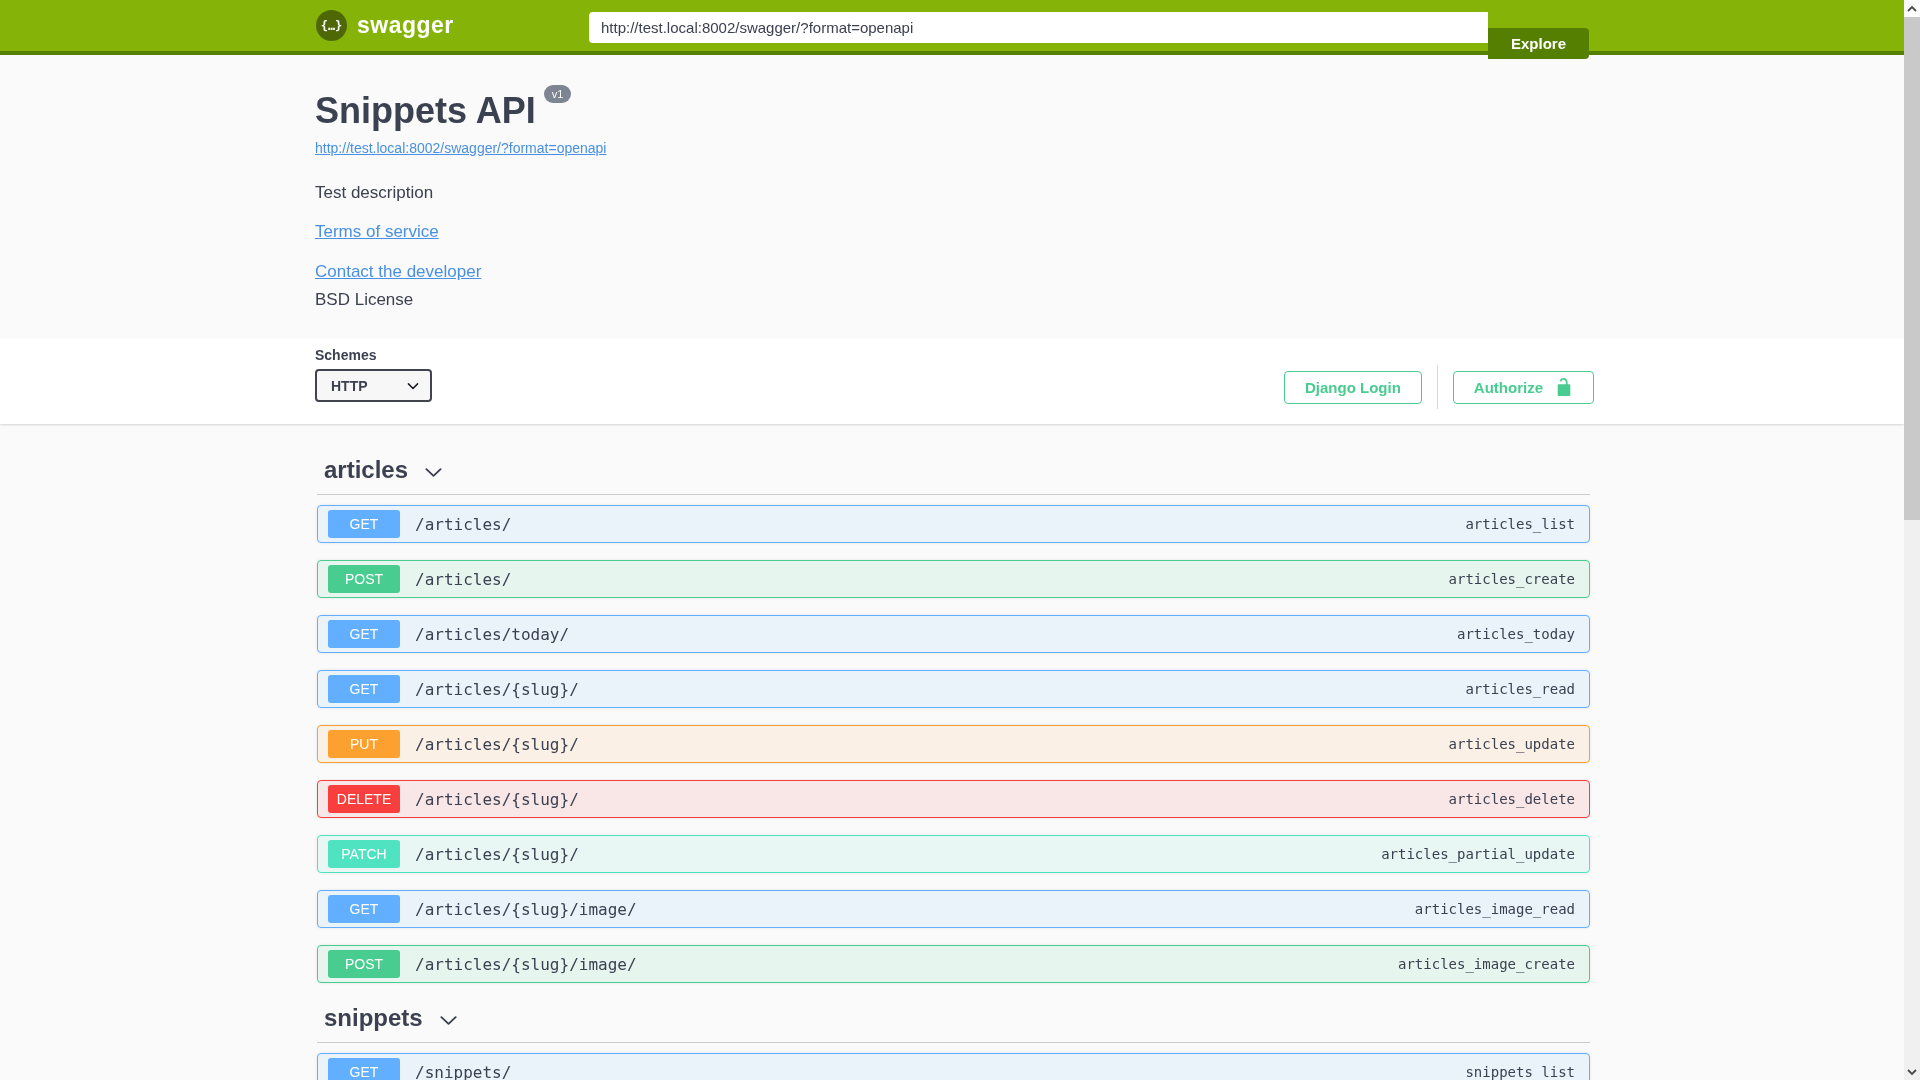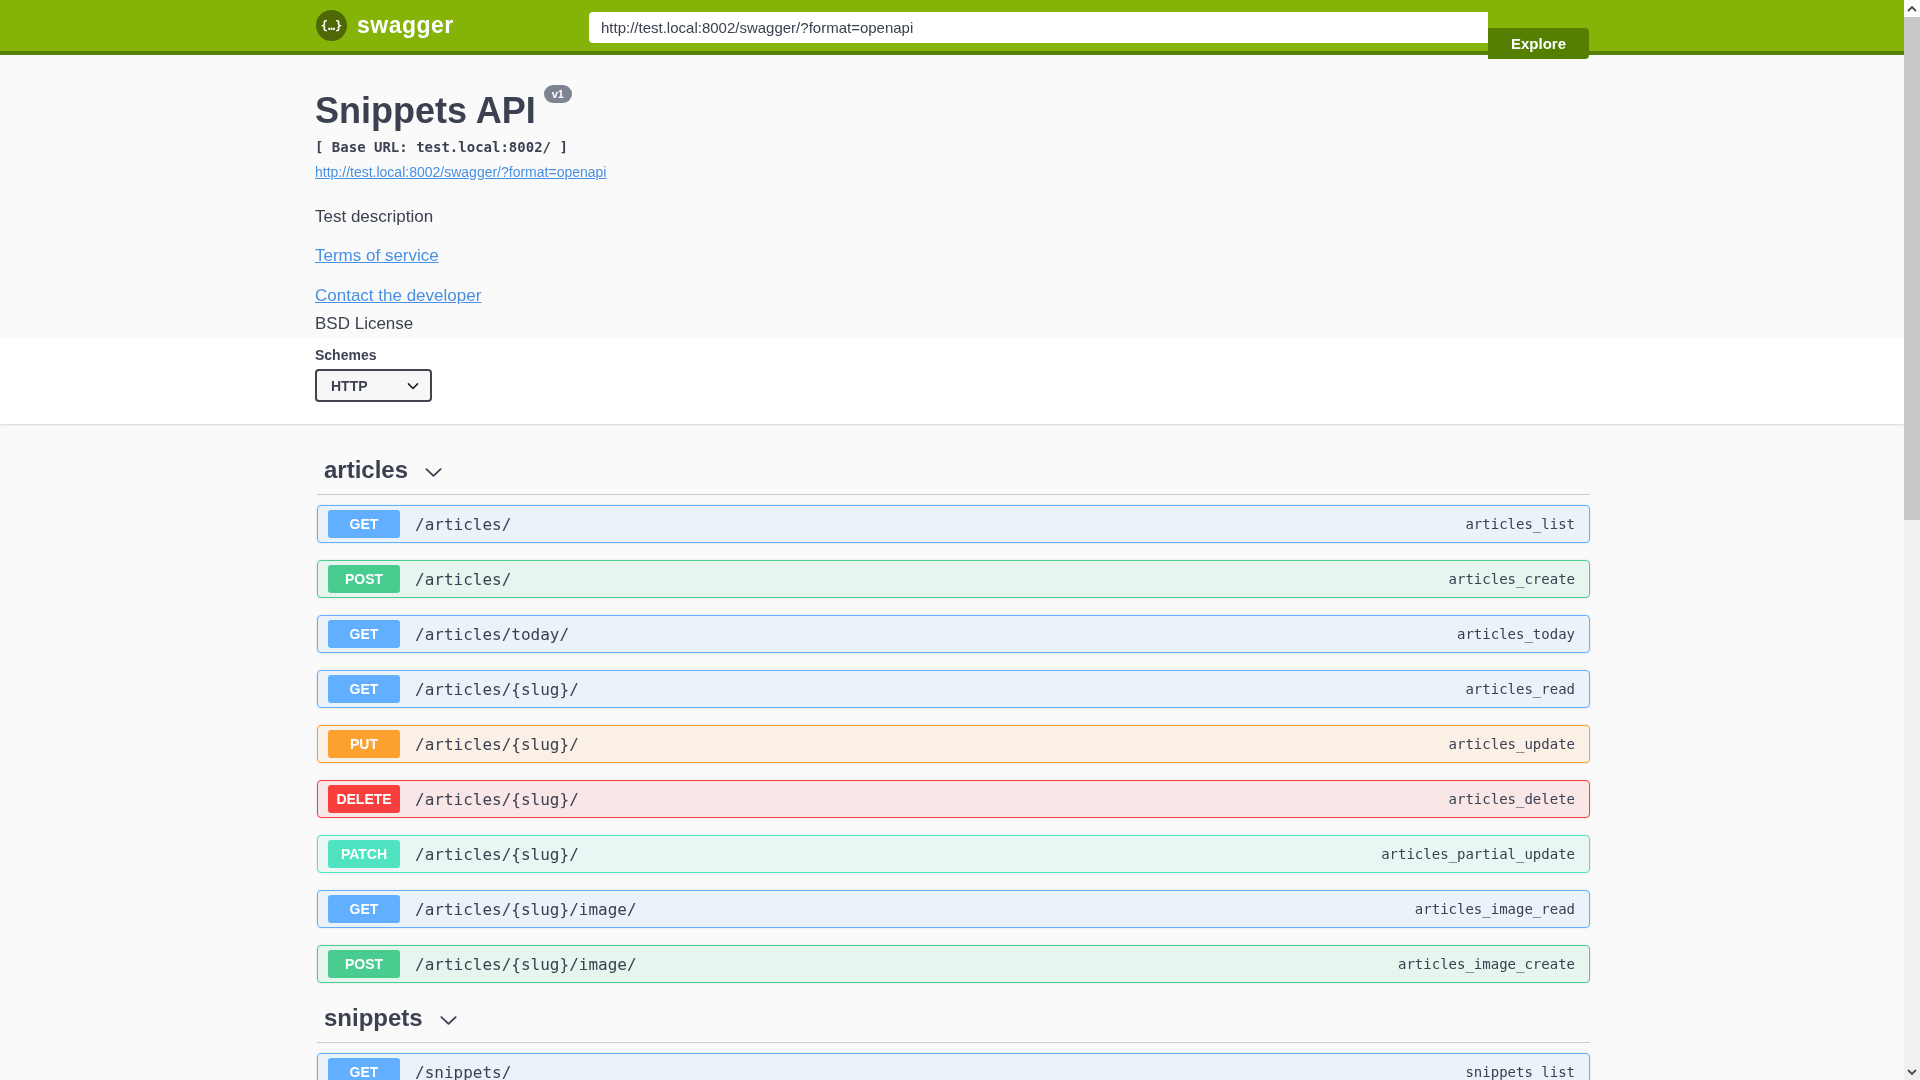--- a/index.html
+++ b/index.html
@@ -35,21 +35,21 @@
     background:#547f00; color:#fff; border:none; border-radius:0 4px 4px 0;
     font-size:15px; font-weight:bold; cursor:pointer;
     font-family:"Liberation Sans", sans-serif;
   }
 
   
   .info { position:absolute; left:315px; top:55px; width:1275px; }
   .api-title { margin-top:36px; font-size:36px; font-weight:bold; color:#3b4151; line-height:40px; }
   .version-badge {
     display:inline-block; vertical-align:top; position:relative; top:-6px;
-    background:#7d8492; color:#fff; font-size:11px; font-weight:bold;
+    background:#7d8492; color:#fff; font-size:11px; font-weight:normal;
     padding:3px 8px; border-radius:12px; margin-left:8px; line-height:12px;text-align:center;
   }
   .base-url { margin-top:8px; font-family:"DejaVu Sans Mono", monospace; font-size:14px; font-weight:bold; color:#3b4151; }
   .spec-link { display:inline-block; margin-top:9px; font-size:14px; color:#4990e2; text-decoration:underline; }
   .description { margin-top:26px; font-size:17px; color:#3b4151; }
   .info-link { display:block; margin-top:19px; font-size:17px; color:#4990e2; text-decoration:underline; width:max-content; }
   .info-link + .info-link { margin-top:20px; }
   .license { margin-top:8px; font-size:17px; color:#3b4151; }
 
   
@@ -81,21 +81,21 @@
   .tag-title { font-size:24px; font-weight:bold; color:#3b4151; }
   .tag-chevron { margin-left:16px; margin-top:4px; }
   .tag-divider { height:1px; background:rgba(59,65,81,0.25); margin-top:9px; margin-bottom:10px; }
   .op-row {
     height:38px; border:1px solid; border-radius:4px; margin-bottom:17px;
     display:flex; align-items:center; box-shadow:0 0 3px rgba(0,0,0,0.10);
     cursor:pointer;
   }
   .method-badge {
     min-width:72px; height:28px; margin-left:10px; border-radius:3px;
-    color:#fff; font-size:14px; font-weight:bold;
+    color:#fff; font-size:14px; font-weight:normal;
     display:flex; align-items:center; justify-content:center; padding:8px 8px;
   }
   .op-path { margin-left:15px; font-family:"DejaVu Sans Mono", monospace; font-size:16px; color:#3b4151; }
   .op-id { margin-left:auto; margin-right:14px; font-family:"DejaVu Sans Mono", monospace; font-size:14px; color:#3b4151; }
 
   
   .scrollbar { position:absolute; right:0; top:0; width:16px; height:1080px; background:#f0f0f0; }
   .sb-btn { position:absolute; left:0; width:16px; height:17px; display:flex; align-items:center; justify-content:center; cursor:pointer; }
   .sb-up { top:0; background:#fdfdfd; }
   .sb-down { bottom:0; background:#f0f0f0; }
@@ -108,38 +108,49 @@
   <div class="brand">
     <span class="brand-icon">{…}</span>
     <span class="brand-text">swagger</span>
   </div>
   <input class="topbar-url" type="text" value="http://test.local:8002/swagger/?format=openapi" style="">
   <button class="explore-btn">Explore</button>
 </div>
 
 <div class="info">
   <h1 class="api-title"><span>Snippets API</span><span class="version-badge">v1</span></h1>
-  <div class="base-url">[ Base URL: test.local:8002/ ]</div>
   <a class="spec-link" href="#">http://test.local:8002/swagger/?format=openapi</a>
   <div class="description">Test description</div>
   <a class="info-link" href="#">Terms of service</a>
   <a class="info-link" href="#">Contact the developer</a>
   <div class="license">BSD License</div>
 </div>
 
 <div class="scheme-band">
   <div class="schemes">
     <div class="schemes-label">Schemes</div>
     <div class="scheme-select">
       <span class="scheme-select-value">HTTP</span>
       <svg width="14" height="14" viewBox="0 0 20 20">
         <path d="M3.5 7 L10 13.5 L16.5 7" fill="none" stroke="#1b1f24" stroke-width="2.2" stroke-linecap="round" stroke-linejoin="round"></path>
       </svg>
     </div>
   </div>
+  <div class="auth-wrapper">
+    <button class="btn-outline-green">
+      <span>Django Login</span>
+    </button>
+    <div class="auth-divider"></div>
+    <button class="btn-outline-green">
+      <span>Authorize</span>
+      <svg class="lock-icon" width="18" height="20" viewBox="0 0 20 22">
+        <path fill="#49cc90" d="M15.8 8H14V5.6C14 2.7 12.1 1 9.6 1 7.5 1 5.6 2.3 5.2 4.5l2 .4C7.5 3.6 8.4 3 9.6 3c1.5 0 2.4 1 2.4 2.6V8H4.2C3.5 8 3 8.5 3 9.2v10.6c0 .7.5 1.2 1.2 1.2h11.6c.7 0 1.2-.5 1.2-1.2V9.2c0-.7-.5-1.2-1.2-1.2z"></path>
+      </svg>
+    </button>
+  </div>
 </div>
 
 <div class="operations">
     <div class="tag-section">
       <div class="tag-header">
         <span class="tag-title">articles</span>
         <svg class="tag-chevron" width="19" height="19" viewBox="0 0 20 20">
           <path d="M2.5 6.5 L10 13.5 L17.5 6.5" fill="none" stroke="#3b4151" stroke-width="2" stroke-linecap="round" stroke-linejoin="round"></path>
         </svg>
       </div>

